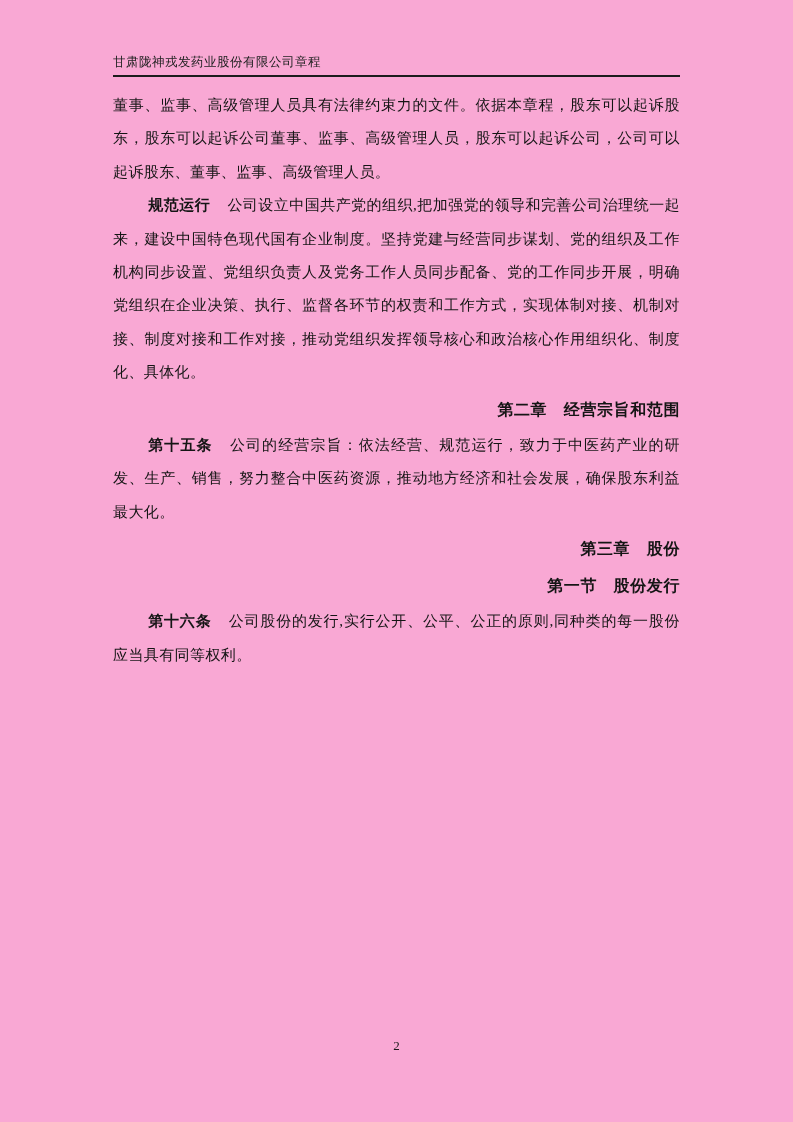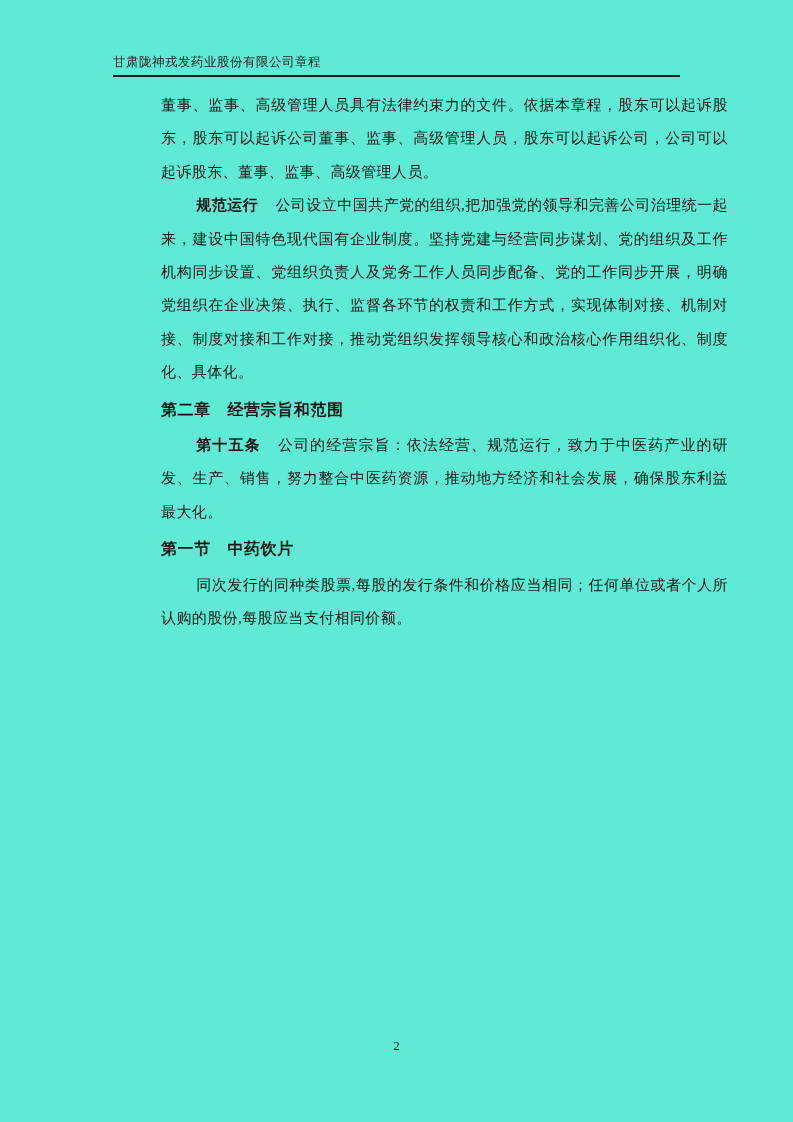--- a/index.html
+++ b/index.html
@@ -4,21 +4,21 @@
 <style>
   html, body {
     margin: 0;
     padding: 0;
     background: #ffffff;
   }
   .page {
     position: relative;
     width: 793px;
     height: 1122px;
-    background: #5eead4;
+    background: #f9a8d4;
     color: #151515;
     font-family: "Liberation Serif", "DejaVu Serif", serif;
     overflow: hidden;
   }
   
   .doc-header {
     position: absolute;
     left: 113px;
     top: 55px;
     width: 567px;
@@ -33,32 +33,31 @@
   .doc-content {
     position: absolute;
     left: 113px;
     top: 89px;
     width: 567px;
     font-size: 15px;
     line-height: 33.4px;
     text-align: justify;
     text-justify: inter-ideograph;
     letter-spacing: 0.4px;
-    margin-left: 48px;
   }
   .doc-content p { margin: 0; padding: 0; }
   .cont { text-indent: 0; }
   .art  { text-indent: 2.35em; }
   .ind  { text-indent: 2.35em; }
   .article-label {
     font-weight: bold;
     margin-right: 1.15em;
   }
   .heading {
-    text-align: left;
+    text-align: right;
     text-indent: 0;
     font-weight: bold;
     font-size: 16px;
     margin: 3px 0 !important;
     letter-spacing: 0.6px;
   }
   
   .page-footer {
     position: absolute;
     left: 0;
@@ -87,26 +86,29 @@
     </p>
 
 
     <p class="heading">第二章　经营宗旨和范围</p>
 
     <p class="art">
       <span class="article-label">第十五条</span><span>公司的经营宗旨：依法经营、规范运行，致力于中医药产业的研发、生产、销售，努力整合中医药资源，推动地方经济和社会发展，确保股东利益最大化。</span>
     </p>
 
 
+    <p class="heading">第三章　股份</p>
 
-    <p class="heading">第一节　中药饮片</p>
+    <p class="heading">第一节　股份发行</p>
 
 
+    <p class="art">
+      <span class="article-label">第十六条</span><span>公司股份的发行,实行公开、公平、公正的原则,同种类的每一股份应当具有同等权利。</span>
+    </p>
 
-    <p class="ind">同次发行的同种类股票,每股的发行条件和价格应当相同；任何单位或者个人所认购的股份,每股应当支付相同价额。</p>
 
   </div>
 
   <div class="page-footer">
     <span>2</span>
   </div>
 
 </div>
 
 </body></html>

